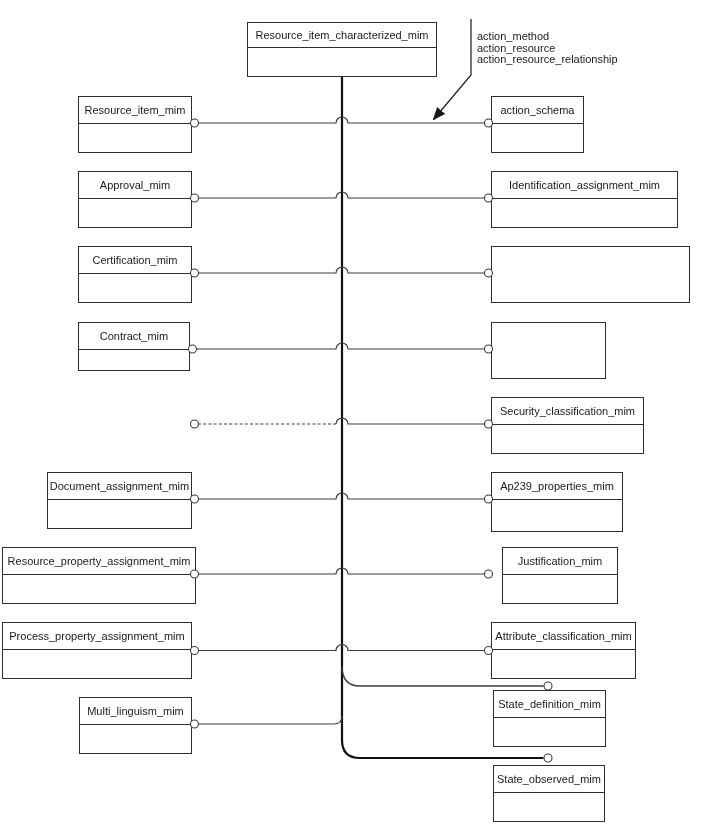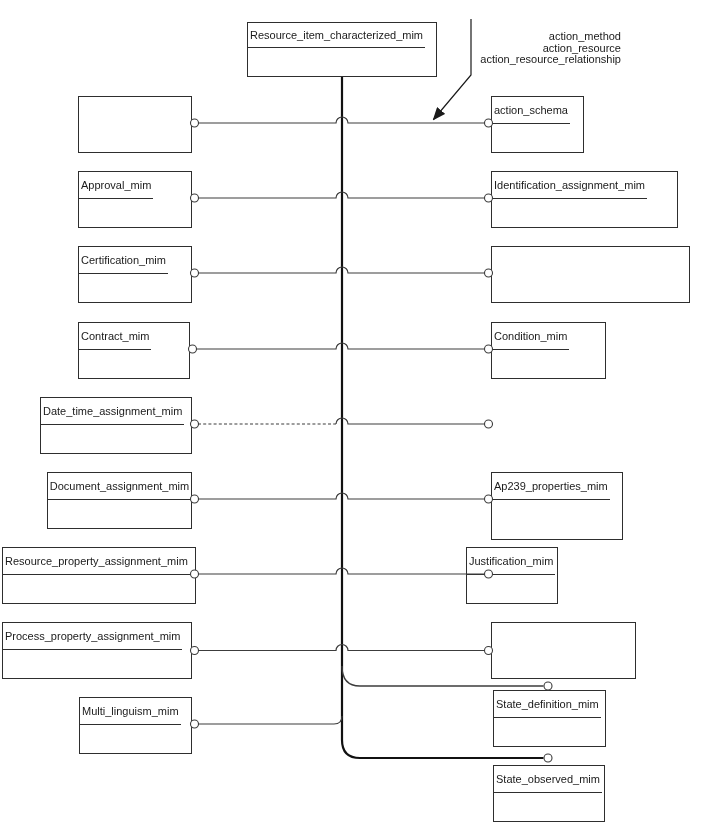--- a/index.html
+++ b/index.html
@@ -22,21 +22,21 @@
     z-index: 3;
     pointer-events: none;
   }
   .node {
     position: absolute;
     z-index: 2;
     box-sizing: border-box;
     background: #ffffff;
     border: 1.3px solid #2e2e2e;
     display: flex;
-    flex-direction: row;
+    flex-direction: column;
   }
   .node-root {
     border-width: 1.8px;
   }
   .node-title {
     height: 27px;
     box-sizing: border-box;
     border-bottom: 1.3px solid #2e2e2e;
     display: flex;
     align-items: center;
@@ -52,21 +52,21 @@
   }
   .node-body {
     flex: 1;
   }
   .annotation {
     position: absolute;
     left: 477px;
     top: 31px;
     width: 144px;
     z-index: 4;
-    text-align: right;
+    text-align: left;
     font-size: 11px;
     line-height: 11.5px;
     color: #1a1a1a;
     white-space: nowrap;
   }
 </style>
 </head>
 <body>
 
 <div class="canvas">
@@ -120,36 +120,33 @@
 
     <path d="M471 19 V75 L433.5 119.5" fill="none" stroke="#1a1a1a" stroke-width="1.2" marker-end="url(#arrowhead)"></path>
   </svg>
 
   <div class="node node-root" style="left:247px;top:22px;width:190px;height:55px">
     <div class="node-title">Resource_item_characterized_mim</div>
     <div class="node-body"></div>
   </div>
 
   <div class="node" style="left:78px;top:96px;width:114px;height:57px">
+    <div class="node-title">Resource_item_mim</div>
     <div class="node-body"></div>
   </div>
   <div class="node" style="left:78px;top:246px;width:114px;height:57px">
     <div class="node-title">Certification_mim</div>
     <div class="node-body"></div>
   </div>
   <div class="node" style="left:78px;top:171px;width:114px;height:57px">
     <div class="node-title">Approval_mim</div>
     <div class="node-body"></div>
   </div>
-  <div class="node" style="left:78px;top:322px;width:112px;height:57px">
+  <div class="node" style="left:78px;top:322px;width:112px;height:49px">
     <div class="node-title">Contract_mim</div>
-    <div class="node-body"></div>
-  </div>
-  <div class="node" style="left:40px;top:397px;width:152px;height:57px">
-    <div class="node-title">Date_time_assignment_mim</div>
     <div class="node-body"></div>
   </div>
   <div class="node" style="left:47px;top:472px;width:145px;height:57px">
     <div class="node-title">Document_assignment_mim</div>
     <div class="node-body"></div>
   </div>
   <div class="node" style="left:2px;top:547px;width:194px;height:57px">
     <div class="node-title">Resource_property_assignment_mim</div>
     <div class="node-body"></div>
   </div>
@@ -167,32 +164,36 @@
     <div class="node-body"></div>
   </div>
   <div class="node" style="left:491px;top:171px;width:187px;height:57px">
     <div class="node-title">Identification_assignment_mim</div>
     <div class="node-body"></div>
   </div>
   <div class="node" style="left:491px;top:246px;width:199px;height:57px">
     <div class="node-body"></div>
   </div>
   <div class="node" style="left:491px;top:322px;width:115px;height:57px">
-    <div class="node-title">Condition_mim</div>
-    <div class="node-body"></div>
-  </div>
-  <div class="node" style="left:491px;top:472px;width:132px;height:68px">
+    <div class="node-body"></div>
+  </div>
+  <div class="node" style="left:491px;top:397px;width:153px;height:57px">
+    <div class="node-title">Security_classification_mim</div>
+    <div class="node-body"></div>
+  </div>
+  <div class="node" style="left:491px;top:472px;width:132px;height:60px">
     <div class="node-title">Ap239_properties_mim</div>
     <div class="node-body"></div>
   </div>
-  <div class="node" style="left:466px;top:547px;width:92px;height:57px">
+  <div class="node" style="left:502px;top:547px;width:116px;height:57px">
     <div class="node-title">Justification_mim</div>
     <div class="node-body"></div>
   </div>
   <div class="node" style="left:491px;top:622px;width:145px;height:57px">
+    <div class="node-title">Attribute_classification_mim</div>
     <div class="node-body"></div>
   </div>
   <div class="node" style="left:493px;top:690px;width:113px;height:57px">
     <div class="node-title">State_definition_mim</div>
     <div class="node-body"></div>
   </div>
   <div class="node" style="left:493px;top:765px;width:112px;height:57px">
     <div class="node-title">State_observed_mim</div>
     <div class="node-body"></div>
   </div>

